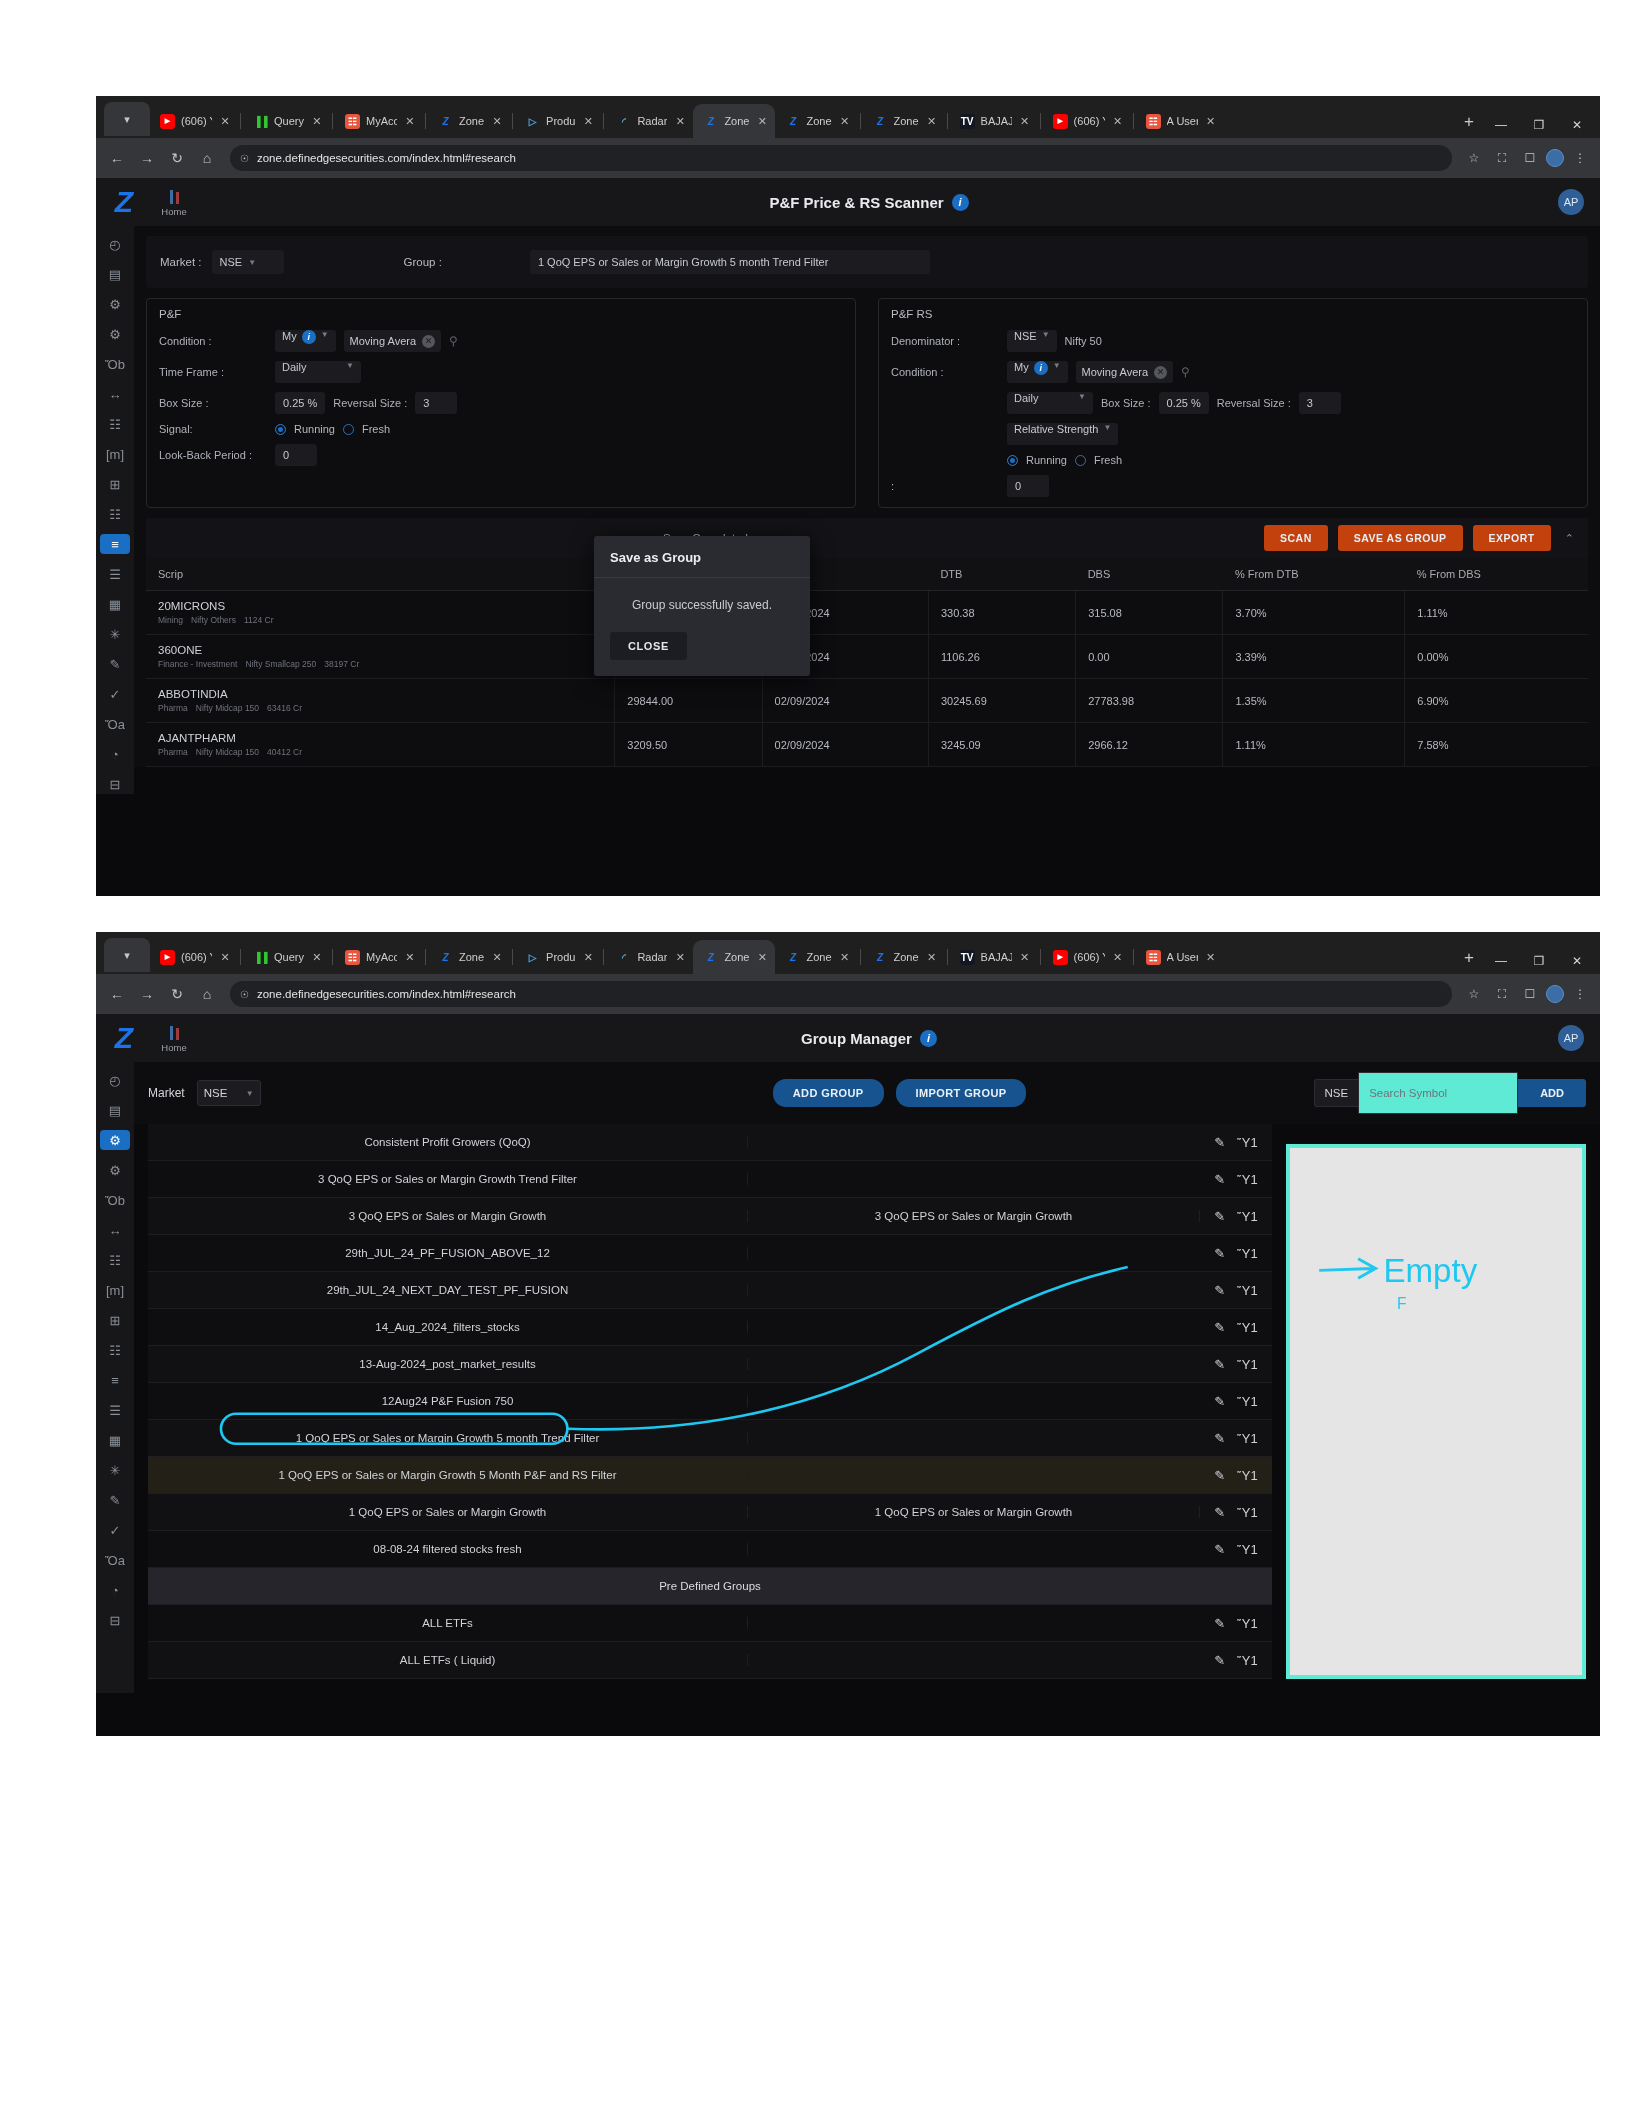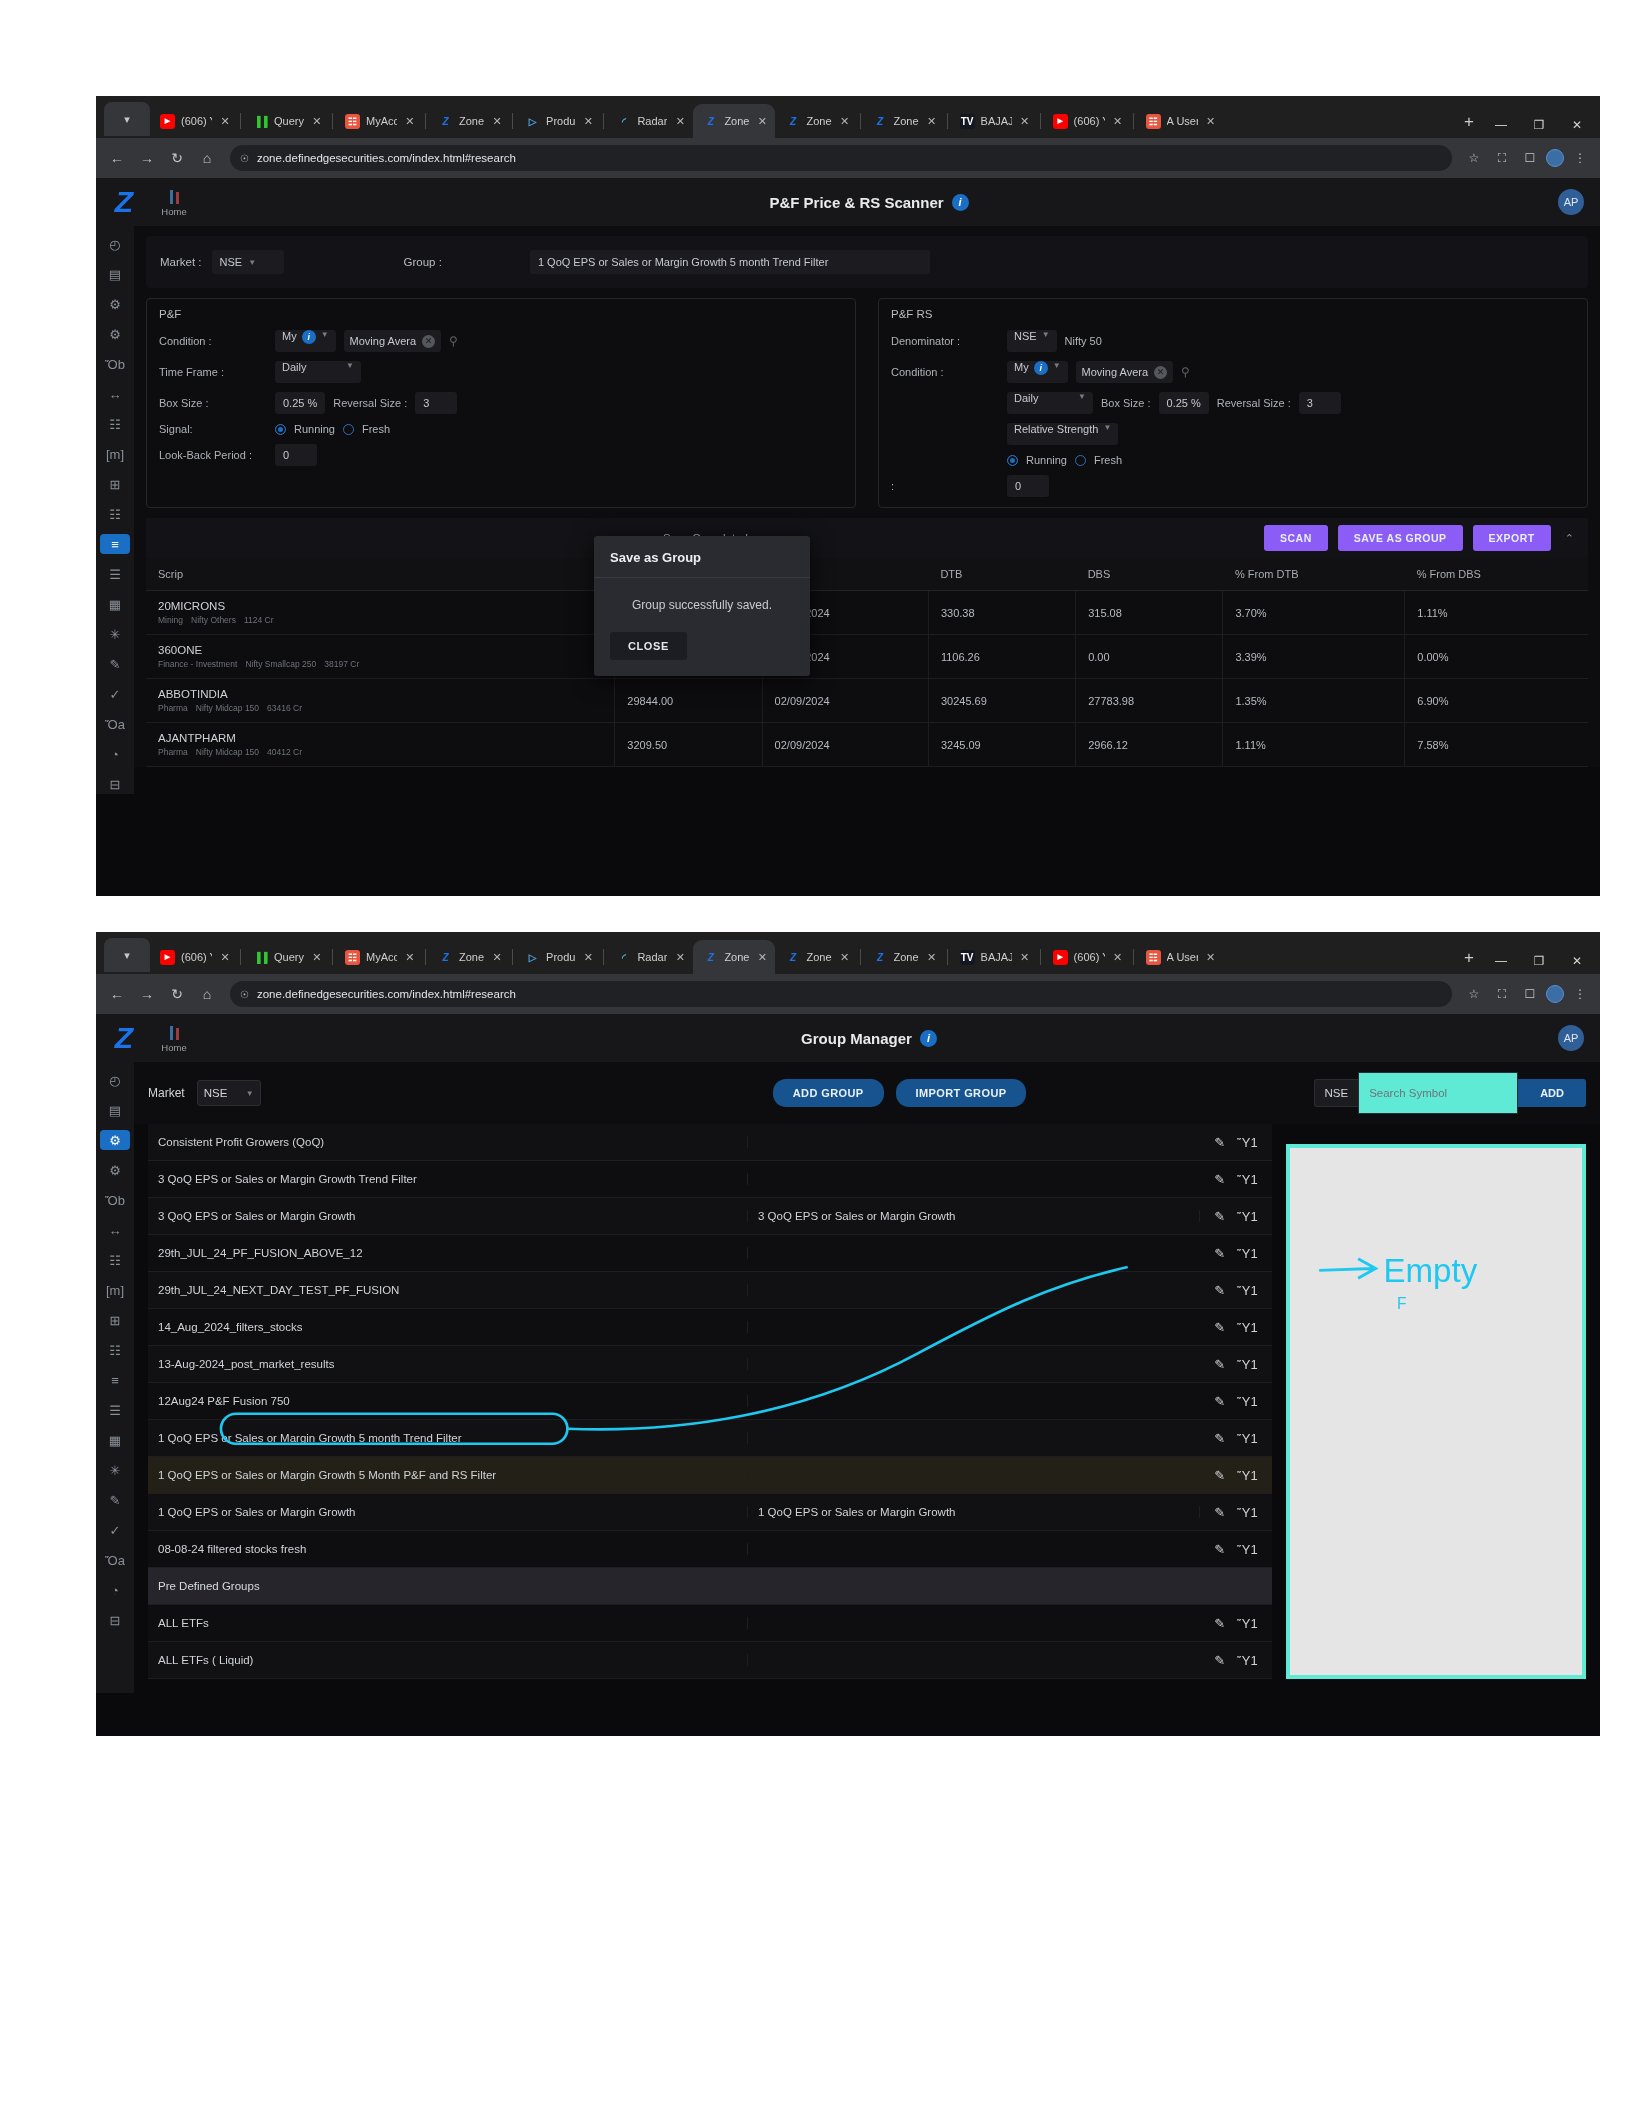--- a/index.html
+++ b/index.html
@@ -130,21 +130,21 @@
   .radio { width:11px; height:11px; border-radius:50%; border:1.5px solid #2f6fb8; display:inline-block;}
   .radio.on { background:#1a6fc4; box-shadow:inset 0 0 0 2px #0d0d10; }
   .radio-lbl { font-size:11px; color:#b3b7bd; }
 
   .scanbar {
     margin-top:10px; background:#131317; height:40px; display:flex; align-items:center;
     padding:0 14px; gap:10px; position:relative;
   }
   .scan-status { font-size:11.5px; color:#b0b4ba; flex:1;text-align:center; }
   .btn-blue {
-    background:#8b5cf6; color:#e8f0fa; font-size:10.5px; letter-spacing:.5px; font-weight:bold;
+    background:#c2410c; color:#e8f0fa; font-size:10.5px; letter-spacing:.5px; font-weight:bold;
     padding:7px 16px; border-radius:3px;
   }
   .chev-up { color:#8d9298; font-size:11px; margin-left:4px; }
 
   table.res { width:100%; border-collapse:collapse; }
   table.res th {
     text-align:left; font-size:11px; font-weight:normal; color:#a9adb3; padding:10px 12px;
     background:#111114; border-bottom:1px solid #232329;
   }
   table.res td {
@@ -169,21 +169,21 @@
     padding:8px 20px; border-radius:13px;
   }
   .searchwrap { display:flex; align-items:center; margin-left:auto; gap:0; }
   .sw-prefix { background:#1b1b20; border:1px solid #2c2c33; border-right:none; height:28px;
     display:flex; align-items:center; padding:0 10px; font-size:11.5px; color:#d3d6da; border-radius:3px 0 0 3px;}
   .sw-input { background:#5eead4; border:1px solid #2c2c33; height:42px; width:160px;
     display:flex; align-items:center; padding:0 10px; font-size:11.5px; color:#70747b; }
   .sw-add { background:#17548f; color:#eaf1fa; font-size:11px; font-weight:bold; height:28px;
     display:flex; align-items:center; padding:0 22px; border-radius:0 3px 3px 0; }
   .gm-body { display:flex; gap:14px; padding:0 14px 14px; }
-  .gm-list { flex:1; }
+  .gm-list { flex:1;text-align:center; }
   .grow {
     display:flex; align-items:center; height:37px; border-bottom:1px solid #1d1d22;
     background:#111114;
   }
   .grow:nth-child(even) { background:#0e0e11; }
   .grow.sel { background:#232017; }
   .gcell-a { flex:0 0 600px; padding:0 10px; font-size:11.5px; color:#d0d3d8;
     border-right:1px solid #1d1d22; overflow:hidden; white-space:nowrap;}
   .gcell-b { flex:1; padding:0 10px; font-size:11.5px; color:#d0d3d8; border-right:1px solid #1d1d22;
     overflow:hidden; white-space:nowrap;}

